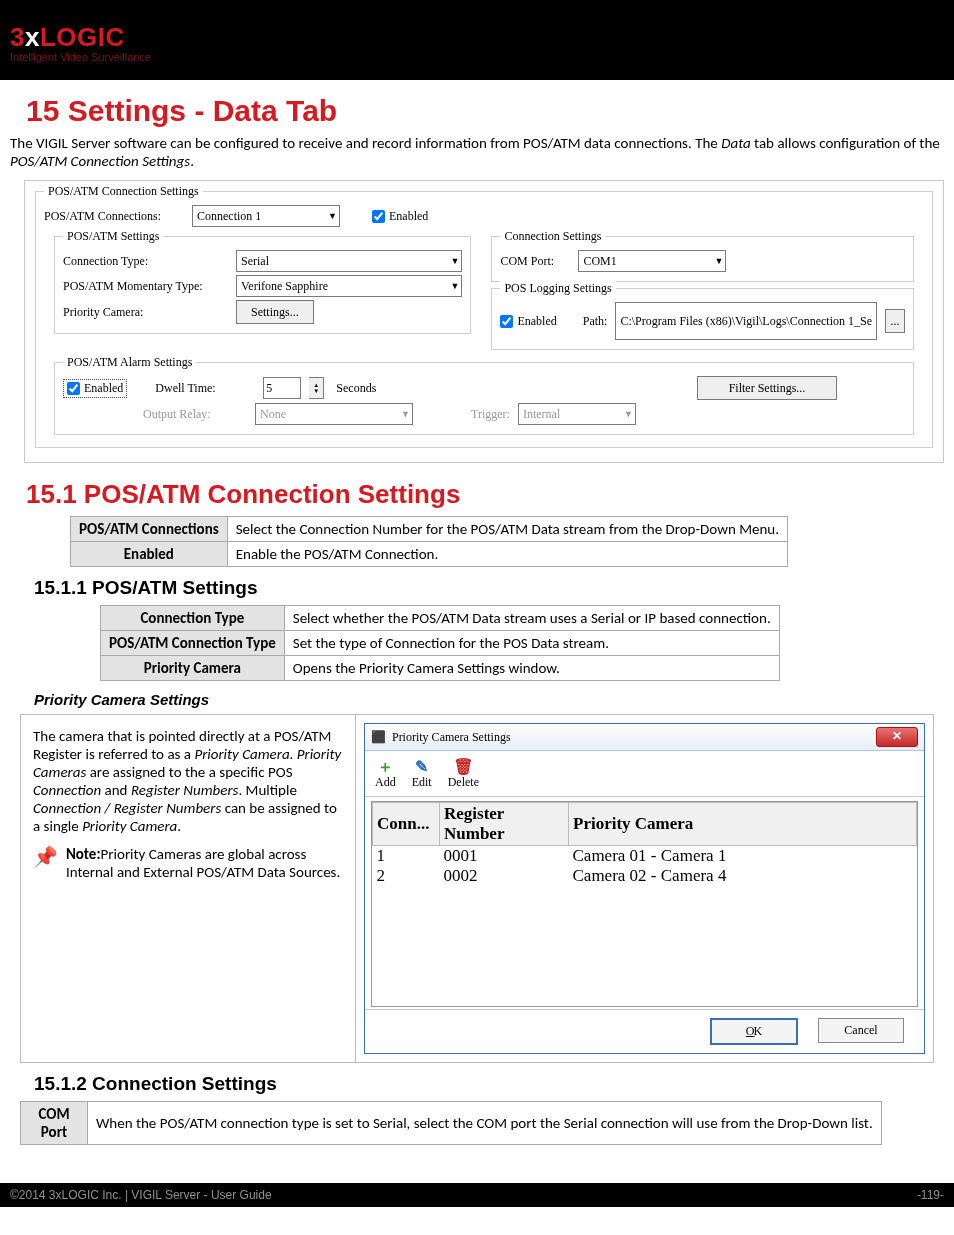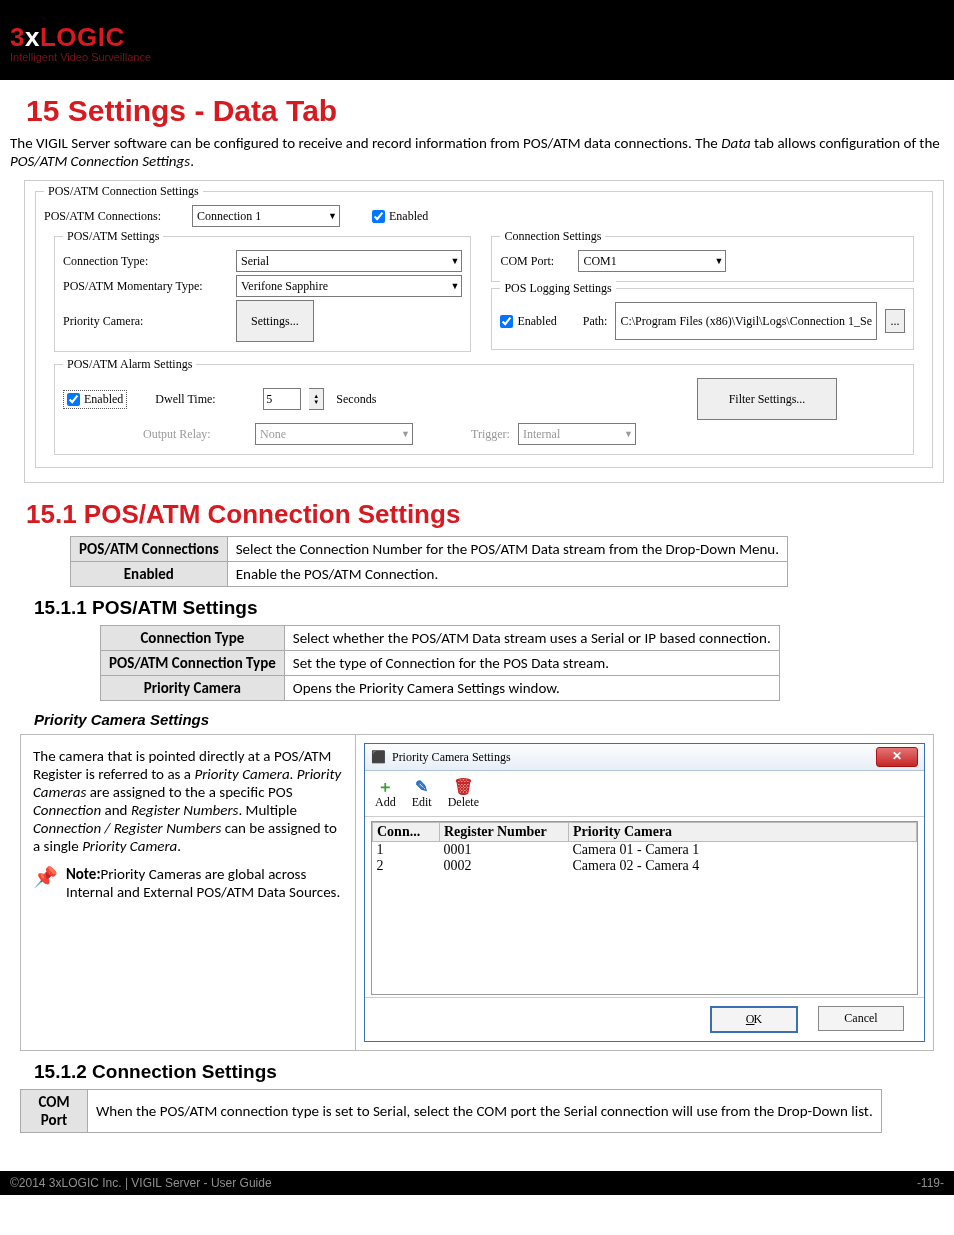--- a/index.html
+++ b/index.html
@@ -14,21 +14,21 @@
   h4{font:italic bold 15px "Arial Narrow",Arial;margin:8px 0 6px 24px}
   p{margin:0 0 10px}
   .intro em{}
   .scr{margin:6px 0 10px 14px;border:1px solid #ccc;background:#fff;font:12px "Segoe UI",Tahoma;padding:4px 0 8px}
   .gb{border:1px solid #d0d0d0;margin:6px 10px;position:relative;padding:10px 8px 6px}
   .gbt{position:absolute;top:-8px;left:8px;background:#fff;padding:0 4px;font:12px Tahoma}
   .row{display:flex;align-items:center;gap:8px;margin:3px 0}
   .lbl{width:165px}
   .dd{border:1px solid #7a7a7a;background:#fff;height:20px;display:flex;align-items:center;justify-content:space-between;padding:0 2px 0 4px;font-size:12px}
   .dd .ar{font-size:9px}
-  .btn{border:1px solid #7a7a7a;background:#efefef;height:22px;padding:9px 14px;font-size:12px;display:inline-flex;align-items:center}
+  .btn{border:1px solid #7a7a7a;background:#efefef;height:22px;padding:0 14px;font-size:12px;display:inline-flex;align-items:center}
   .chk{display:inline-flex;align-items:center;gap:4px}
   .chk input{margin:0}
   .two{display:flex}
   .coll{flex:1}
   .colr{flex:1}
   .tx{border:1px solid #7a7a7a;height:20px;background:#fff;padding:8px 4px;font-size:12px;display:flex;align-items:center}
   .spin{border:1px solid #7a7a7a;height:20px;width:32px;display:flex;align-items:center;padding:0 2px;background:#fff}
   .spctl{display:flex;flex-direction:column;height:20px;border:1px solid #7a7a7a;border-left:none;width:14px;font-size:6px;align-items:center;justify-content:center;background:#efefef}
   .dis{color:#9a9a9a}
 
@@ -46,21 +46,21 @@
   .pin{font-size:20px;color:#c9a600}
 
   .win{border:1px solid #3a6fb7;background:#fff;font:12px "Segoe UI",Tahoma}
   .titlebar{height:26px;display:flex;align-items:center;justify-content:space-between;padding:0 6px;background:linear-gradient(#fdfdfd,#e7eef7);border-bottom:1px solid #b0c4de}
   .titlebar .ttl{display:flex;align-items:center;gap:6px}
   .closebtn{background:linear-gradient(#e57373,#c62828);color:#fff;border:1px solid #a11;width:40px;height:18px;border-radius:3px;text-align:center;font:bold 12px Arial;line-height:16px}
   .toolbar{display:flex;gap:16px;padding:6px 10px;border-bottom:1px solid #ccc}
   .tbtn{display:flex;flex-direction:column;align-items:center;font-size:12px;cursor:pointer}
   .ico{font-weight:bold;font-size:16px;height:18px}
   .grid{margin:4px 6px 2px;border:1px solid #999}
-  .grid table{width:100%;border-collapse:collapse;font-size:14px}
+  .grid table{width:100%;border-collapse:collapse;font-size:17px}
   .grid th{background:#f0f0f0;border:1px solid #bbb;text-align:left;padding:1px 4px}
   .grid td{padding:0 4px}
   .blank{height:120px;background:#fff}
   .dlgbtns{display:flex;justify-content:flex-end;gap:20px;padding:8px 20px;border-top:1px solid #ccc}
   .wbtn{border:1px solid #888;background:#f4f4f4;height:23px;width:84px;display:inline-flex;align-items:center;justify-content:center;font-size:12px}
   .wbtn.def{border:2px solid #3a6fb7}
 
   .footer{background:#000;color:#8f8f8f;font:12px "Arial Narrow",Arial;padding:5px 10px;display:flex;justify-content:space-between;margin-top:18px}
 </style>
 </head>

